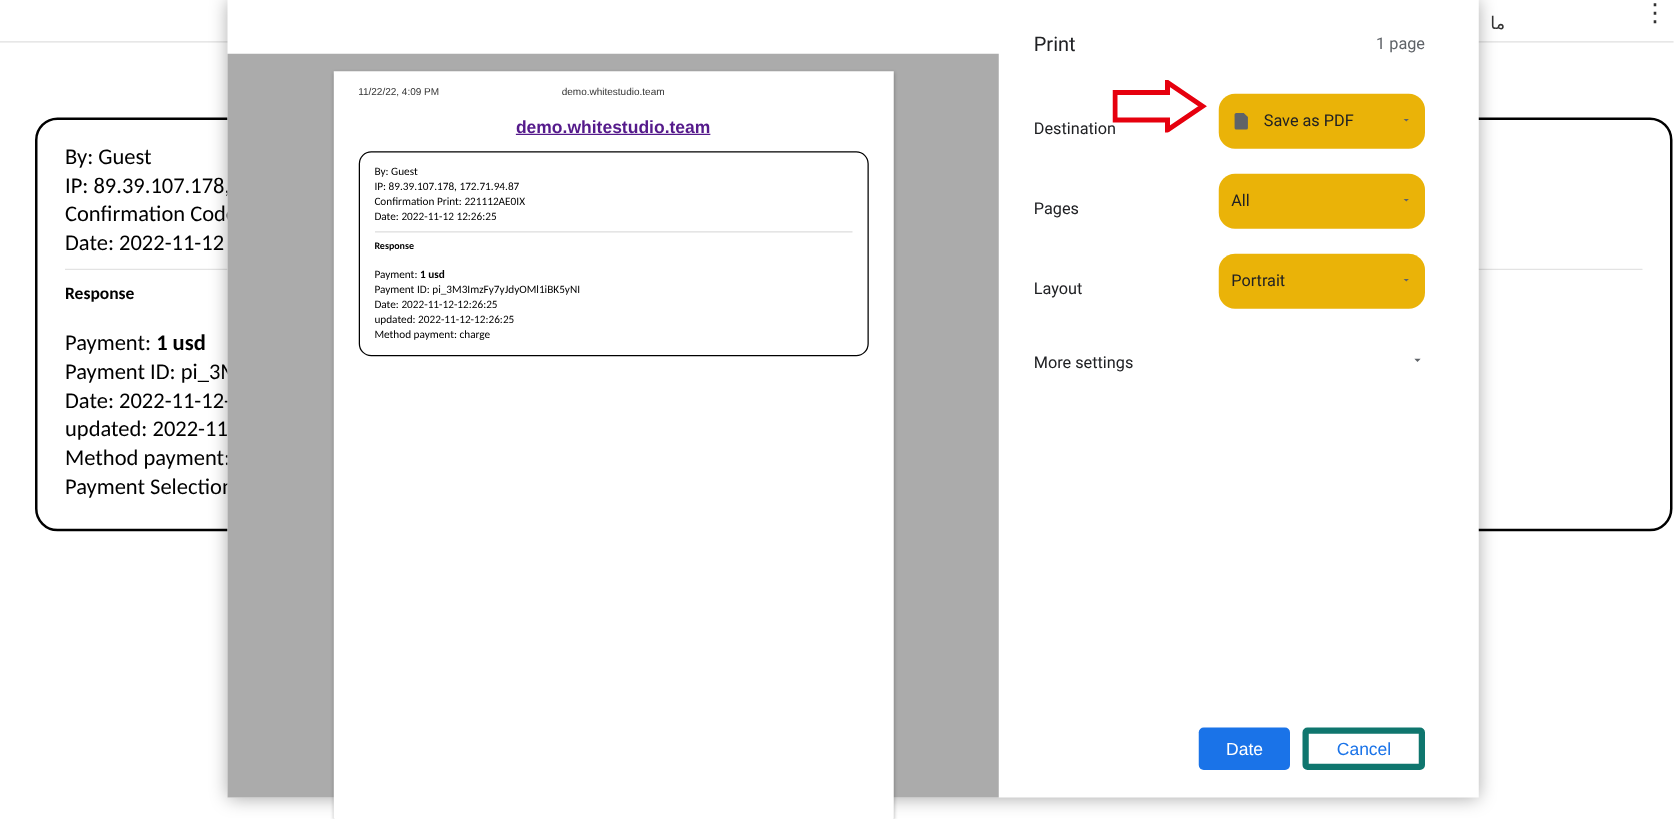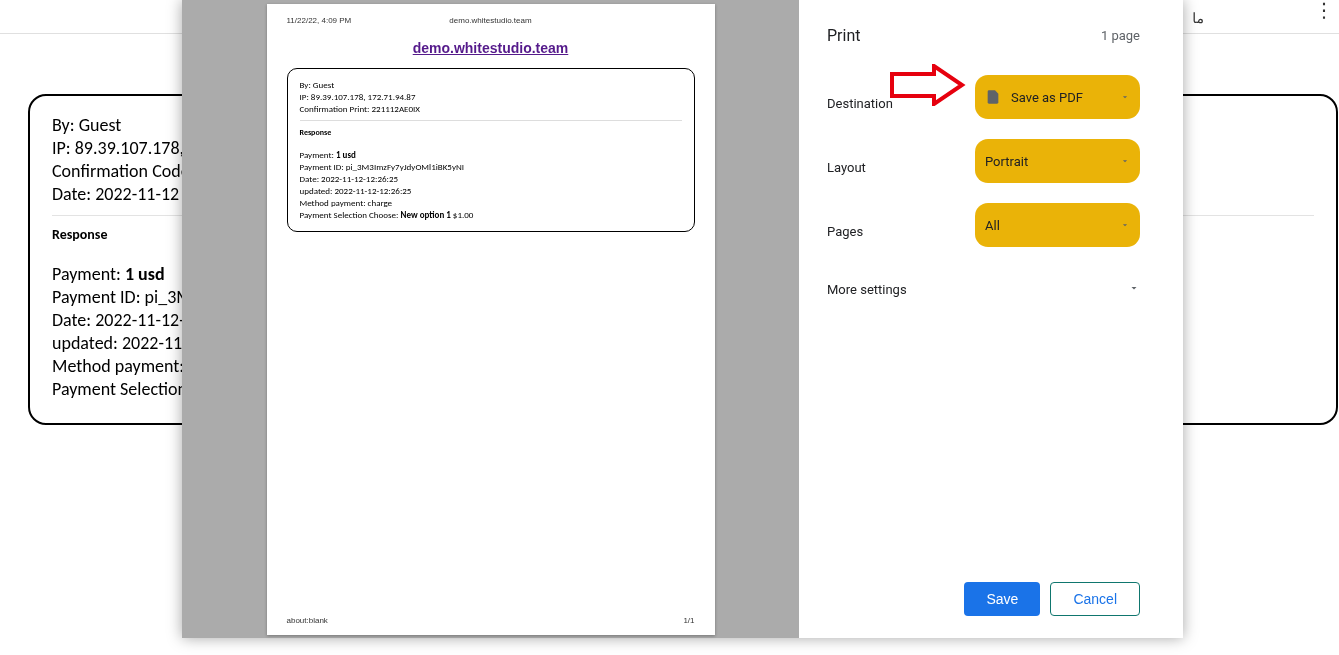--- a/index.html
+++ b/index.html
@@ -78,21 +78,22 @@
   display: flex;
 }
 
 
 .preview-side {
   width: 617px;
   background: #ababab;
   display: flex;
   justify-content: center;
   align-items: flex-start;
-  padding-top: 4px;
+  padding-top: 14px;
+  margin-top: 43px;
 }
 .preview-page {
   width: 448px;
   height: 631px;
   background: #fff;
   box-shadow: 0 1px 3px rgba(0,0,0,0.3);
   position: relative;
   padding: 14px 20px 20px 20px;
   font-family: Arial, sans-serif;
 }
@@ -247,21 +248,21 @@
   justify-content: center;
 }
 .btn-primary {
   background: #1a73e8;
   color: #fff;
   font-weight: 500;
 }
 .btn-secondary {
   background: #fff;
   color: #1a73e8;
-  border: 1px solid #0f766e;
+  border: 5px solid #0f766e;
 }
 
 
 .red-arrow {
   position: absolute;
   top: 64px;
   left: 890px;
   z-index: 50;
   pointer-events: none;
 }
@@ -298,30 +299,28 @@
     <div class="preview-page">
       <div class="preview-header-left">11/22/22, 4:09 PM</div>
       <div class="preview-header-center">demo.whitestudio.team</div>
       <div class="preview-title">
         <a>demo.whitestudio.team</a>
       </div>
       <div class="preview-box">
         <div class="pline">By: Guest</div>
         <div class="pline">IP: 89.39.107.178, 172.71.94.87</div>
         <div class="pline">Confirmation Print: 221112AE0IX</div>
+        <div class="pline">Date: 2022-11-12 12:26:25</div>
         <hr>
         <div class="presp">Response</div>
         <div class="pline"><span>Payment: </span><span class="bold">1 usd</span></div>
         <div class="pline">Payment ID: pi_3M3ImzFy7yJdyOMl1iBK5yNI</div>
         <div class="pline">Date: 2022-11-12-12:26:25</div>
         <div class="pline">updated: 2022-11-12-12:26:25</div>
         <div class="pline">Method payment: charge</div>
-        <div class="pline">
-          <span>Payment Selection Choose: </span><span class="bold">New option 1</span><span> $1.00</span>
-        </div>
       </div>
       <div class="preview-footer-left">about:blank</div>
       <div class="preview-footer-right">1/1</div>
     </div>
   </div>
 
   <div class="settings-side">
     <div class="settings-header">
       <h1>Print</h1>
       <span class="sheets">1 page</span>
@@ -338,54 +337,54 @@
         <span class="value">Save as PDF</span>
         <span class="chevron">
           <svg width="10" height="10" viewBox="0 0 24 24" fill="#5f6368">
               <path d="M7 10l5 5 5-5z"></path>
             </svg>
         </span>
       </div>
     </div>
 
     <div class="setting-row">
+      <div class="label">Pages</div>
+      <div class="select-box">
+        <span class="value">All</span>
+        <span class="chevron">
+          <svg width="10" height="10" viewBox="0 0 24 24" fill="#5f6368">
+              <path d="M7 10l5 5 5-5z"></path>
+            </svg>
+        </span>
+      </div>
+    </div>
+
+    <div class="setting-row">
       <div class="label">Layout</div>
       <div class="select-box">
         <span class="value">Portrait</span>
         <span class="chevron">
           <svg width="10" height="10" viewBox="0 0 24 24" fill="#5f6368">
               <path d="M7 10l5 5 5-5z"></path>
             </svg>
         </span>
       </div>
     </div>
 
-    <div class="setting-row">
-      <div class="label">Pages</div>
-      <div class="select-box">
-        <span class="value">All</span>
-        <span class="chevron">
-          <svg width="10" height="10" viewBox="0 0 24 24" fill="#5f6368">
-              <path d="M7 10l5 5 5-5z"></path>
-            </svg>
-        </span>
-      </div>
-    </div>
-
     <div class="more-settings-row">
       <span>More settings</span>
       <span class="chevron">
         <svg width="12" height="12" viewBox="0 0 24 24" fill="#5f6368">
             <path d="M7 10l5 5 5-5z"></path>
           </svg>
       </span>
     </div>
 
     <div class="action-btns">
-      <button class="btn btn-primary">Save</button>
+      <button class="btn btn-primary">Date</button>
       <button class="btn btn-secondary">Cancel</button>
     </div>
   </div>
 </div>
 
 <div class="red-arrow">
   <svg width="78" height="42" viewBox="0 0 78 42">
     <path d="M2 10 L44 10 L44 2 L72 21 L44 40 L44 32 L2 32 Z" fill="none" stroke="#e6000e" stroke-width="4" stroke-linejoin="miter"></path>
   </svg>
 </div>

